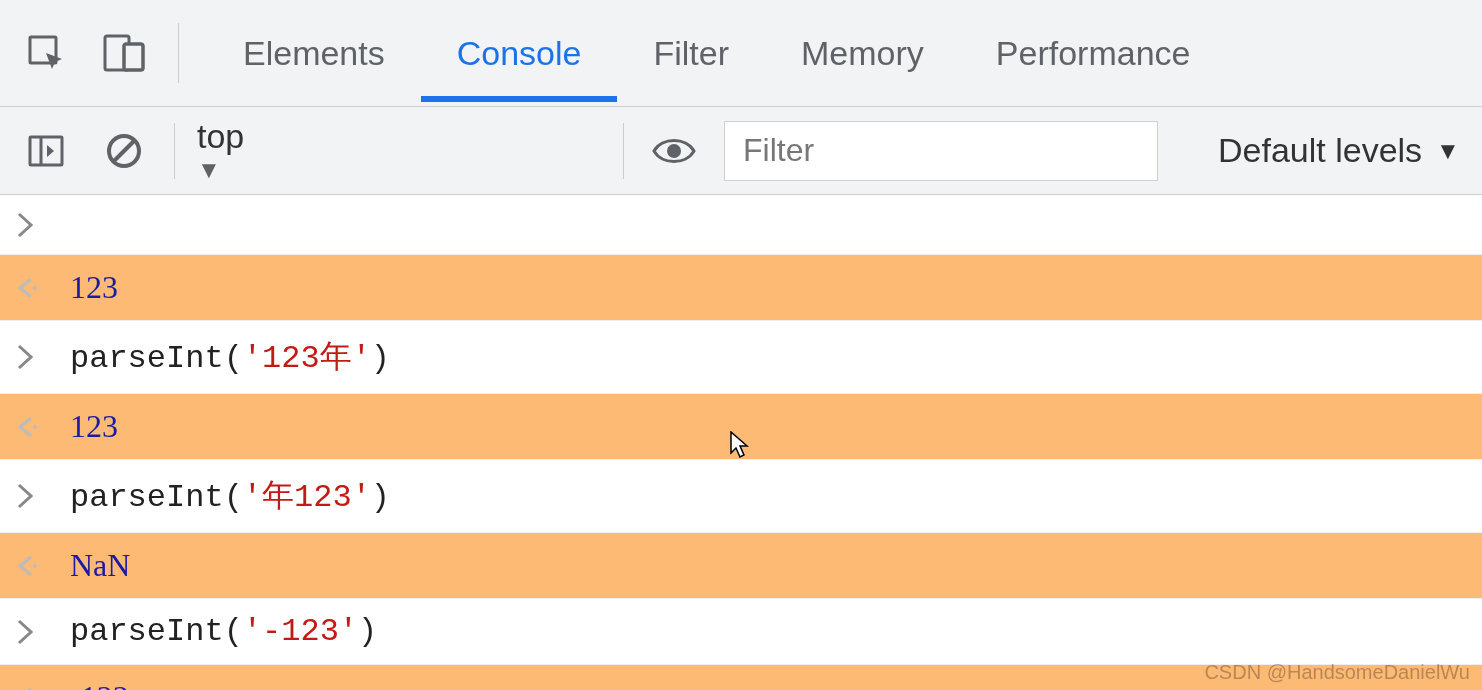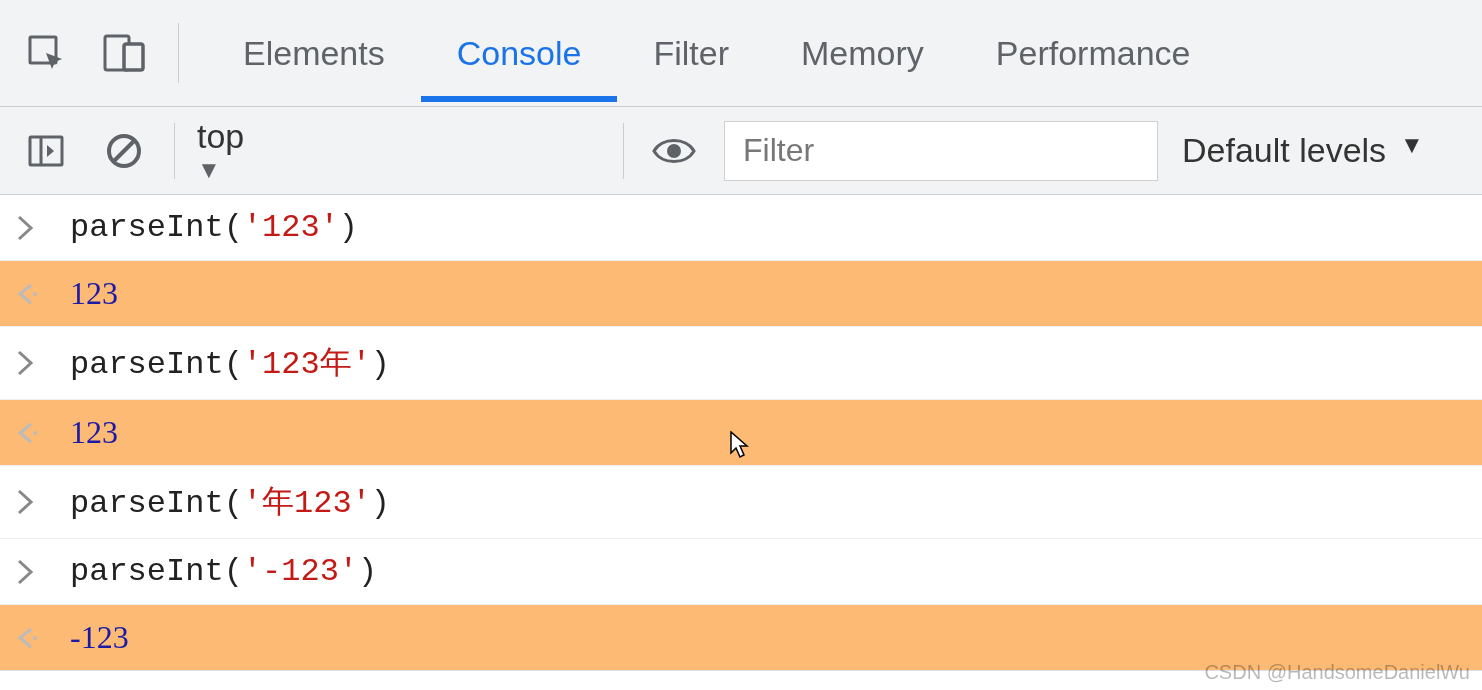--- a/index.html
+++ b/index.html
@@ -14,21 +14,21 @@
   .filter-bar { display:flex; align-items:center; height:88px; background:#f1f3f4; border-bottom:1px solid #cacdd1; }
   .fb-icon { width:48px; height:48px; display:flex; align-items:center; justify-content:center; color:#5f6368; margin-left:22px; }
   .fb-icon + .fb-icon { margin-left:30px; }
   .fb-sep { width:1px; height:56px; background:#cacdd1; margin:0 22px 0 26px; }
   .context-select { display:flex; align-items:flex-start; font-size:34px; color:#333; width:400px; cursor:pointer;flex-direction:column; }
   .context-select .label { flex:1; }
   .context-select .chev { font-size:24px; color:#5f6368; }
   .eye-icon { width:48px; height:48px; display:flex; align-items:center; justify-content:center; color:#5f6368; margin:0 26px 0 4px; }
   .filter-input { background:#fff; border:1px solid #d0d0d0; height:60px; width:434px; font-size:32px; padding:0 18px; color:#333; margin-right:24px; }
   .filter-input::placeholder { color:#777; }
-  .levels-select { display:flex; font-size:34px; color:#333; cursor:pointer; padding-right:14px; }
+  .levels-select { display:flex; align-items:center; font-size:34px; color:#333; cursor:pointer; padding-right:14px;margin-left:36px; }
   .levels-select .chev { font-size:24px; color:#333; margin-left:14px; }
   .console { font-family: Consolas, "Courier New", monospace; font-size:32px; }
   .row { display:flex; align-items:center; border-bottom:1px solid #efefef; padding:14px 0 14px 16px; min-height:60px; }
   .row.input { background:#fff; }
   .row.output { background:#fdba74;font-family:Liberation Serif, serif; }
   .arrow-col { width:54px; display:flex; justify-content:flex-start; align-items:center; color:#888; }
   .code { white-space:pre; }
   .fn { color:#222; }
   .paren { color:#222; }
   .str  { color:#c41a16; }
@@ -97,21 +97,20 @@
 </div>
 
 <div class="console">
 
   <div class="row input">
     <div class="arrow-col">
       <svg width="18" height="28" viewBox="0 0 18 28">
           <path d="M3 3 L15 14 L3 25" fill="none" stroke="#888" stroke-width="3"></path>
         </svg>
     </div>
-    <div class="code"><span class="fn">parseInt</span><span class="paren">(</span><span class="str">'123'</span><span class="paren">)</span></div>
   </div>
   <div class="row output">
     <div class="arrow-col">
       <svg width="22" height="24" viewBox="0 0 22 24">
           <path d="M15 3 L4 12 L15 21" fill="none" stroke="#bbb" stroke-width="3"></path>
           <circle cx="19" cy="12" r="2" fill="#bbb"></circle>
         </svg>
     </div>
     <div class="code"><span class="num">123</span></div>
   </div>
@@ -135,20 +134,29 @@
   </div>
 
   <div class="row input">
     <div class="arrow-col">
       <svg width="18" height="28" viewBox="0 0 18 28">
           <path d="M3 3 L15 14 L3 25" fill="none" stroke="#888" stroke-width="3"></path>
         </svg>
     </div>
     <div class="code"><span class="fn">parseInt</span><span class="paren">(</span><span class="str">'年123'</span><span class="paren">)</span></div>
   </div>
+  <div class="row output">
+    <div class="arrow-col">
+      <svg width="22" height="24" viewBox="0 0 22 24">
+          <path d="M15 3 L4 12 L15 21" fill="none" stroke="#bbb" stroke-width="3"></path>
+          <circle cx="19" cy="12" r="2" fill="#bbb"></circle>
+        </svg>
+    </div>
+    <div class="code"><span class="nan">NaN</span></div>
+  </div>
 
   <div class="row input">
     <div class="arrow-col">
       <svg width="18" height="28" viewBox="0 0 18 28">
           <path d="M3 3 L15 14 L3 25" fill="none" stroke="#888" stroke-width="3"></path>
         </svg>
     </div>
     <div class="code"><span class="fn">parseInt</span><span class="paren">(</span><span class="str">'-123'</span><span class="paren">)</span></div>
   </div>
   <div class="row output" style="border-bottom:1px solid #e0e0e0;">

